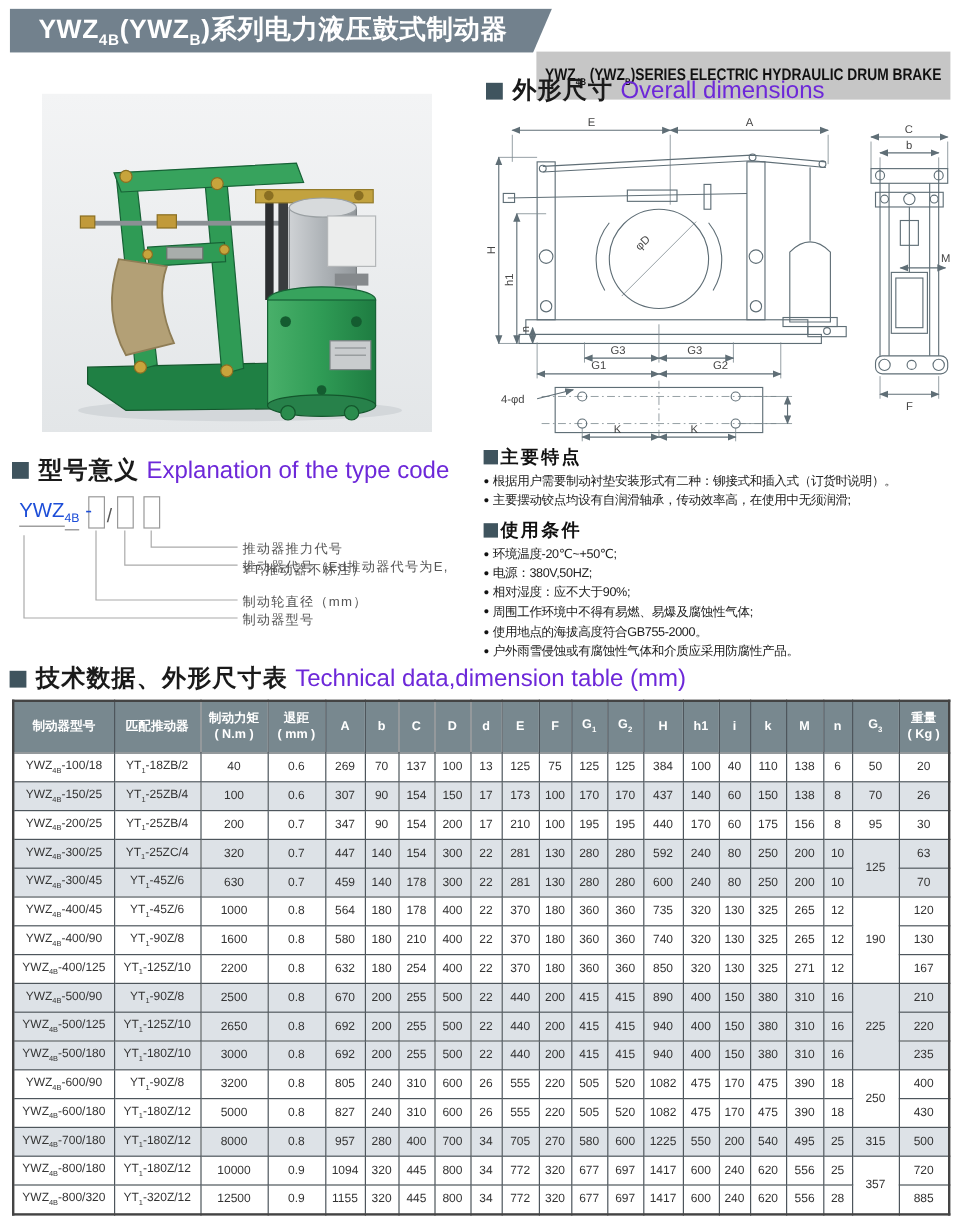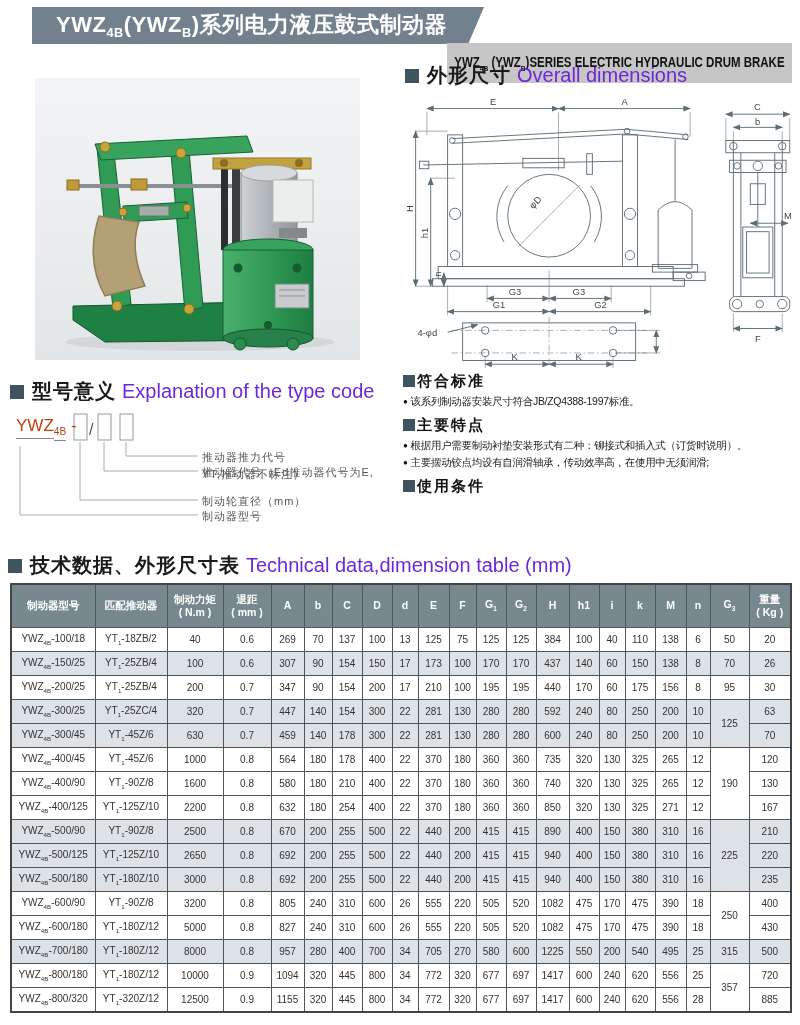--- a/index.html
+++ b/index.html
@@ -1,42 +1,42 @@
 <!DOCTYPE html>
 <html><head>
 <meta charset="utf-8">
 <style>
   html,body{margin:0;padding:0;}
   .page{position:relative;width:800px;height:1025px;background:#ffffff;overflow:hidden;
         font-family:"Liberation Sans","DejaVu Sans",sans-serif;color:#222;}
   
   .hdr-left{position:absolute;left:8px;top:7px;width:452px;height:37px;background:#72818d;
             clip-path:polygon(0 0,100% 0,96.5% 100%,0 100%);
-            display:flex;align-items:center;padding-left:24px;box-sizing:border-box;margin-left:24px;}
+            display:flex;align-items:center;padding-left:24px;box-sizing:border-box;}
   .hdr-left .t{color:#fff;font-size:22px;font-weight:bold;letter-spacing:0.5px;white-space:nowrap;}
   .hdr-left sub,.hdr-right sub{font-size:0.58em;}
   .hdr-right{position:absolute;left:447px;top:11px;width:345px;height:40px;background:#c6c6c6;
              display:flex;align-items:center;justify-content:center;margin-top:32px;}
   .hdr-right .t{color:#111;font-size:14px;font-weight:bold;white-space:nowrap;
                 transform:scaleX(0.82);transform-origin:center;}
   
   .sec-head{position:absolute;white-space:nowrap;}
   .sq{display:inline-block;width:14px;height:14px;background:#3f545e;margin-right:8px;vertical-align:-1px;}
   .sec-head .cn{font-size:20px;font-weight:bold;color:#1a1a1a;letter-spacing:1px;}
   .sec-head .en{font-size:20px;color:#6d28d9;margin-left:6px;}
   
   .txtcol{position:absolute;left:403px;top:372px;width:396px;}
   .tsec{margin-bottom:7px;}
   .tsec .head{font-size:15px;font-weight:bold;color:#111;letter-spacing:2px;margin-bottom:2px;}
   .tsec .head .sq2{display:inline-block;width:12px;height:12px;background:#3f545e;margin-right:2px;vertical-align:-1px;}
   .bullet{font-size:10.5px;color:#222;line-height:1.55;letter-spacing:-0.3px;white-space:nowrap;}
   .bullet::before{content:"●";font-size:8px;margin-right:3px;vertical-align:1px;color:#111;}
   
   .tc{position:absolute;left:12px;top:408px;width:390px;height:150px;}
-  .tc .yw{position:absolute;left:4px;top:8px;font-size:17px;color:#c2410c;white-space:nowrap;}
+  .tc .yw{position:absolute;left:4px;top:8px;font-size:17px;color:#1d4ed8;white-space:nowrap;}
   .tc .yw sub{font-size:0.6em;}
   .tc .yw .u{border-bottom:1px solid #888;padding-bottom:3px;}
   .tc svg{position:absolute;left:0;top:0;}
   .tc .lbl{position:absolute;left:190px;font-size:11px;color:#555;white-space:nowrap;letter-spacing:1px;}
   
   .photo{position:absolute;left:35px;top:78px;width:325px;height:282px;}
   
   .dimsvg{position:absolute;left:398px;top:86px;}
   .ln{stroke:#5f6e76;stroke-width:1;fill:none;}
   .thin{stroke:#7a868d;stroke-width:0.7;fill:none;}
@@ -286,34 +286,36 @@
     <span class="yw"><span class="u">YWZ</span><sub class="u">4B</sub><span> -</span></span>
     <span class="lbl" style="top:42px;">推动器推力代号</span>
     <span class="lbl" style="top:57px;">推动器代号（Ed推动器代号为E,</span>
     <span class="lbl" style="top:59px;">YT,推动器不标注）</span>
     <span class="lbl" style="top:86px;">制动轮直径（mm）</span>
     <span class="lbl" style="top:101px;">制动器型号</span>
   </div>
 
   <div class="txtcol">
     <div class="tsec">
-      <div class="head"><span class="sq2"></span><span>符合标准</span></div>
-      <div>
-          <div class="bullet">该系列制动器安装尺寸符合JB/ZQ4388-1997标准。</div>
-        </div>
-    </div>
-    <div class="tsec">
       <div class="head"><span class="sq2"></span><span>主要特点</span></div>
       <div>
           <div class="bullet">根据用户需要制动衬垫安装形式有二种：铆接式和插入式（订货时说明）。</div>
           <div class="bullet">主要摆动铰点均设有自润滑轴承，传动效率高，在使用中无须润滑;</div>
         </div>
     </div>
     <div class="tsec">
       <div class="head"><span class="sq2"></span><span>使用条件</span></div>
+      <div>
+          <div class="bullet">环境温度-20℃~+50℃;</div>
+          <div class="bullet">电源：380V,50HZ;</div>
+          <div class="bullet">相对湿度：应不大于90%;</div>
+          <div class="bullet">周围工作环境中不得有易燃、易爆及腐蚀性气体;</div>
+          <div class="bullet">使用地点的海拔高度符合GB755-2000。</div>
+          <div class="bullet">户外雨雪侵蚀或有腐蚀性气体和介质应采用防腐性产品。</div>
+        </div>
     </div>
   </div>
 
   <div class="sec-head" style="left:8px;top:552px;">
     <span class="sq"></span><span class="cn">技术数据、外形尺寸表</span><span class="en">Technical data,dimension table (mm)</span>
   </div>
 
   <div class="tblwrap">
     <table id="tech-table">
       <colgroup>

